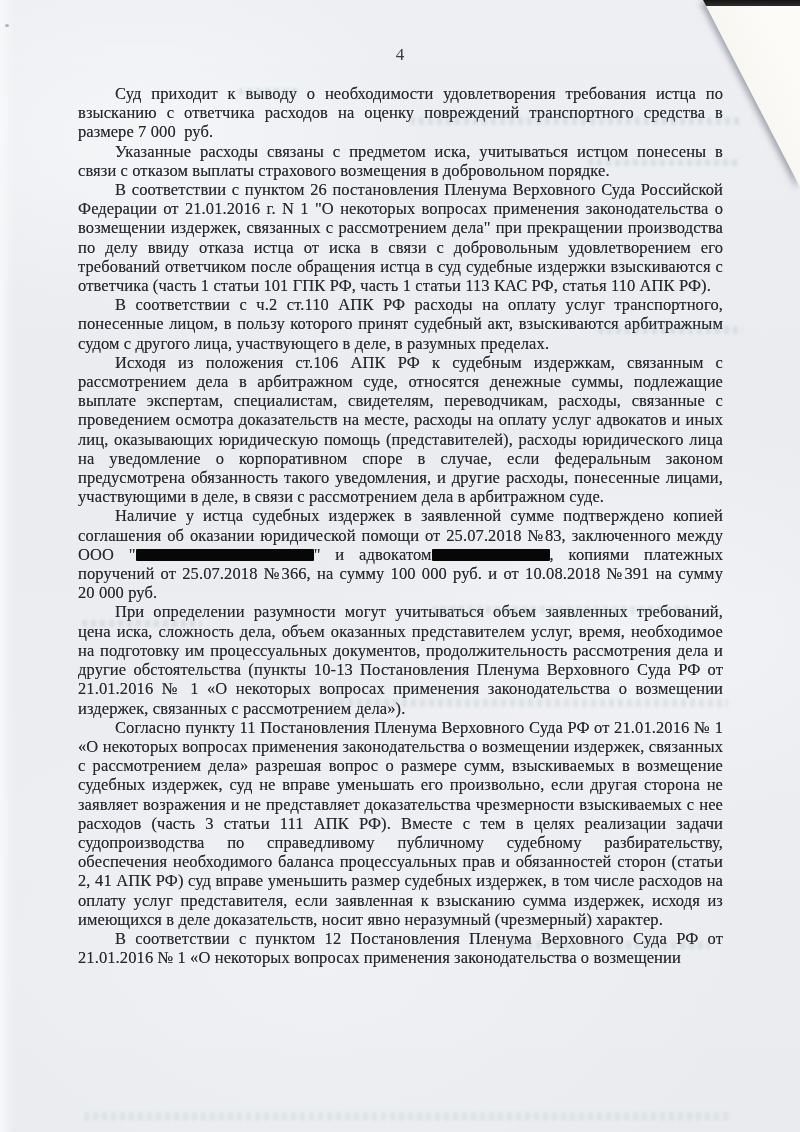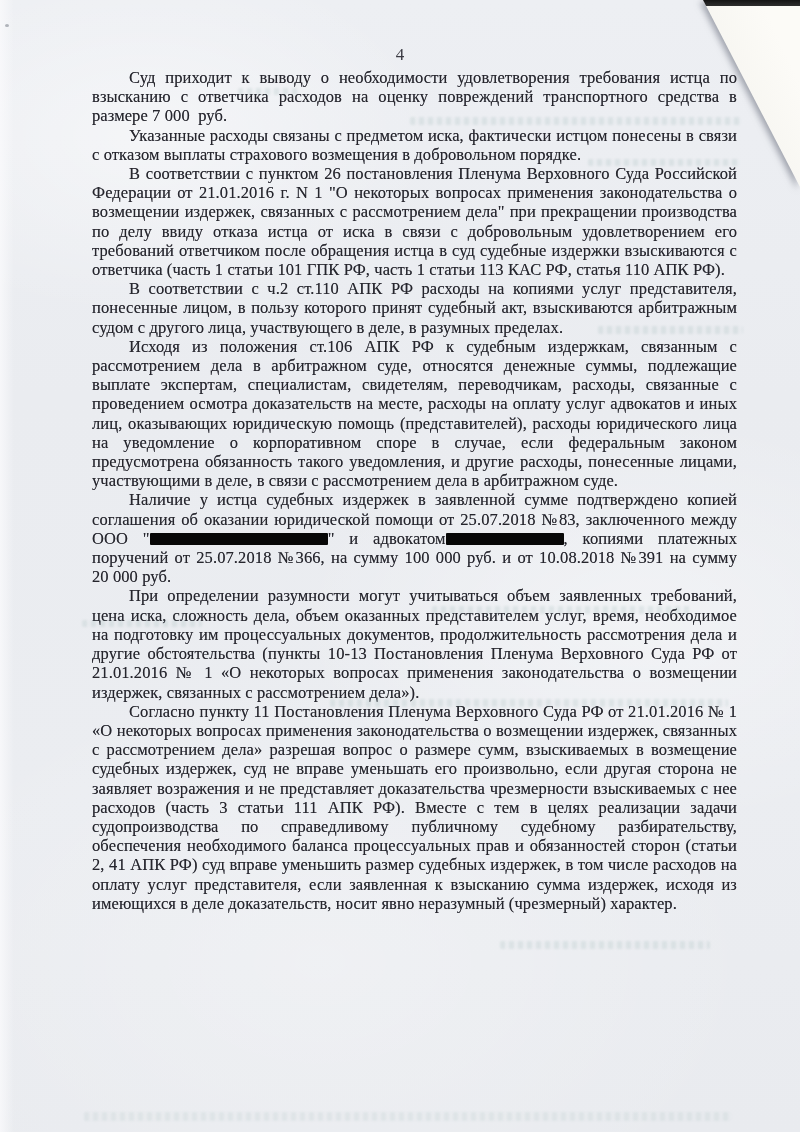--- a/index.html
+++ b/index.html
@@ -33,25 +33,24 @@
   }
   .corner .scan-bar {
     position: absolute; top: 2px; left: 0; right: 0; height: 6px;
     background: linear-gradient(180deg, #141414, #2e2e2e);
   }
   .page-number {
     position: absolute; top: 45px; left: 78px; width: 645px;
     text-align: center; font-size: 17px; color: #3a3a42; letter-spacing: 1px;
   }
   .text-block {
-    position: absolute; left: 78px; top: 68px; width: 645px;
+    position: absolute; left: 78px; top: 84px; width: 645px;
     font-size: 16.5px; line-height: 19.2px; color: #26262d;
     text-align: justify; letter-spacing: 0.1px;
     text-shadow: 0 0 0.5px rgba(40,40,55,0.55);
-    margin-left: 14px;
   }
   .text-block p { margin: 0; text-indent: 37px; }
   .redact {
     display: inline-block; height: 12px; background: #070707;
     transform: translateY(1px); border-radius: 1px;
   }
   .redact.org { width: 178px; }
   .redact.advocate { width: 118px; }
   
   .bleed {
@@ -75,27 +74,28 @@
   <div class="corner-wrap">
     <div class="corner">
       <div class="scan-bar"></div>
     </div>
   </div>
 
   <div class="page-number">4</div>
 
   <div class="text-block">
     <p>Суд приходит к выводу о необходимости удовлетворения требования истца по взысканию с ответчика расходов на оценку повреждений транспортного средства в размере 7&nbsp;000&nbsp; руб.</p>
-    <p>Указанные расходы связаны с предметом иска, фактически истцом понесены в связи с отказом выплаты страхового возмещения в добровольном порядке.</p>
+    <p>Указанные расходы связаны с предметом иска, учитываться истцом понесены в связи с отказом выплаты страхового возмещения в добровольном порядке.</p>
     <p>В соответствии с пунктом 26 постановления Пленума Верховного Суда Российской Федерации от 21.01.2016 г. N 1 "О некоторых вопросах применения законодательства о возмещении издержек, связанных с рассмотрением дела" при прекращении производства по делу ввиду отказа истца от иска в связи с добровольным удовлетворением его требований ответчиком после обращения истца в суд судебные издержки взыскиваются с ответчика (часть 1 статьи 101 ГПК РФ, часть 1 статьи 113 КАС РФ, статья 110 АПК РФ).</p>
-    <p>В соответствии с ч.2 ст.110 АПК РФ расходы на копиями услуг представителя, понесенные лицом, в пользу которого принят судебный акт, взыскиваются арбитражным судом с другого лица, участвующего в деле, в разумных пределах.</p>
+    <p>В соответствии с ч.2 ст.110 АПК РФ расходы на оплату услуг транспортного, понесенные лицом, в пользу которого принят судебный акт, взыскиваются арбитражным судом с другого лица, участвующего в деле, в разумных пределах.</p>
     <p>Исходя из положения ст.106 АПК РФ к судебным издержкам, связанным с рассмотрением дела в арбитражном суде, относятся денежные суммы, подлежащие выплате экспертам, специалистам, свидетелям, переводчикам, расходы, связанные с проведением осмотра доказательств на месте, расходы на оплату услуг адвокатов и иных лиц, оказывающих юридическую помощь (представителей), расходы юридического лица на уведомление о корпоративном споре в случае, если федеральным законом предусмотрена обязанность такого уведомления, и другие расходы, понесенные лицами, участвующими в деле, в связи с рассмотрением дела в арбитражном суде.</p>
     <p><span>Наличие у истца судебных издержек в заявленной сумме подтверждено копией соглашения об оказании юридической помощи от 25.07.2018 №83, заключенного между ООО "</span><span class="redact org"></span><span>" и адвокатом</span><span class="redact advocate"></span><span>, копиями платежных поручений от 25.07.2018 №366, на сумму 100&nbsp;000 руб. и от 10.08.2018 №391 на сумму 20&nbsp;000 руб.</span></p>
     <p>При определении разумности могут учитываться объем заявленных требований, цена иска, сложность дела, объем оказанных представителем услуг, время, необходимое на подготовку им процессуальных документов, продолжительность рассмотрения дела и другие обстоятельства (пункты 10-13 Постановления Пленума Верховного Суда РФ от 21.01.2016 № 1 «О некоторых вопросах применения законодательства о возмещении издержек, связанных с рассмотрением дела»).</p>
     <p>Согласно пункту 11 Постановления Пленума Верховного Суда РФ от 21.01.2016 № 1 «О некоторых вопросах применения законодательства о возмещении издержек, связанных с рассмотрением дела» разрешая вопрос о размере сумм, взыскиваемых в возмещение судебных издержек, суд не вправе уменьшать его произвольно, если другая сторона не заявляет возражения и не представляет доказательства чрезмерности взыскиваемых с нее расходов (часть 3 статьи 111 АПК РФ). Вместе с тем в целях реализации задачи судопроизводства по справедливому публичному судебному разбирательству, обеспечения необходимого баланса процессуальных прав и обязанностей сторон (статьи 2, 41 АПК РФ) суд вправе уменьшить размер судебных издержек, в том числе расходов на оплату услуг представителя, если заявленная к взысканию сумма издержек, исходя из имеющихся в деле доказательств, носит явно неразумный (чрезмерный) характер.</p>
+    <p>В соответствии с пунктом 12 Постановления Пленума Верховного Суда РФ от 21.01.2016 № 1 «О некоторых вопросах применения законодательства о возмещении</p>
   </div>
 
   <div class="bleed" style="left:238px; top:88px; width:62px; height:7px;"></div>
   <div class="bleed" style="left:410px; top:117px; width:332px; height:8px;"></div>
   <div class="bleed" style="left:588px; top:159px; width:152px; height:7px;"></div>
   <div class="bleed" style="left:598px; top:326px; width:145px; height:8px;"></div>
   <div class="bleed" style="left:432px; top:606px; width:258px; height:8px;"></div>
   <div class="bleed" style="left:82px; top:620px; width:120px; height:7px;"></div>
   <div class="bleed" style="left:330px; top:699px; width:398px; height:8px;"></div>
   <div class="bleed" style="left:500px; top:941px; width:210px; height:8px;"></div>

